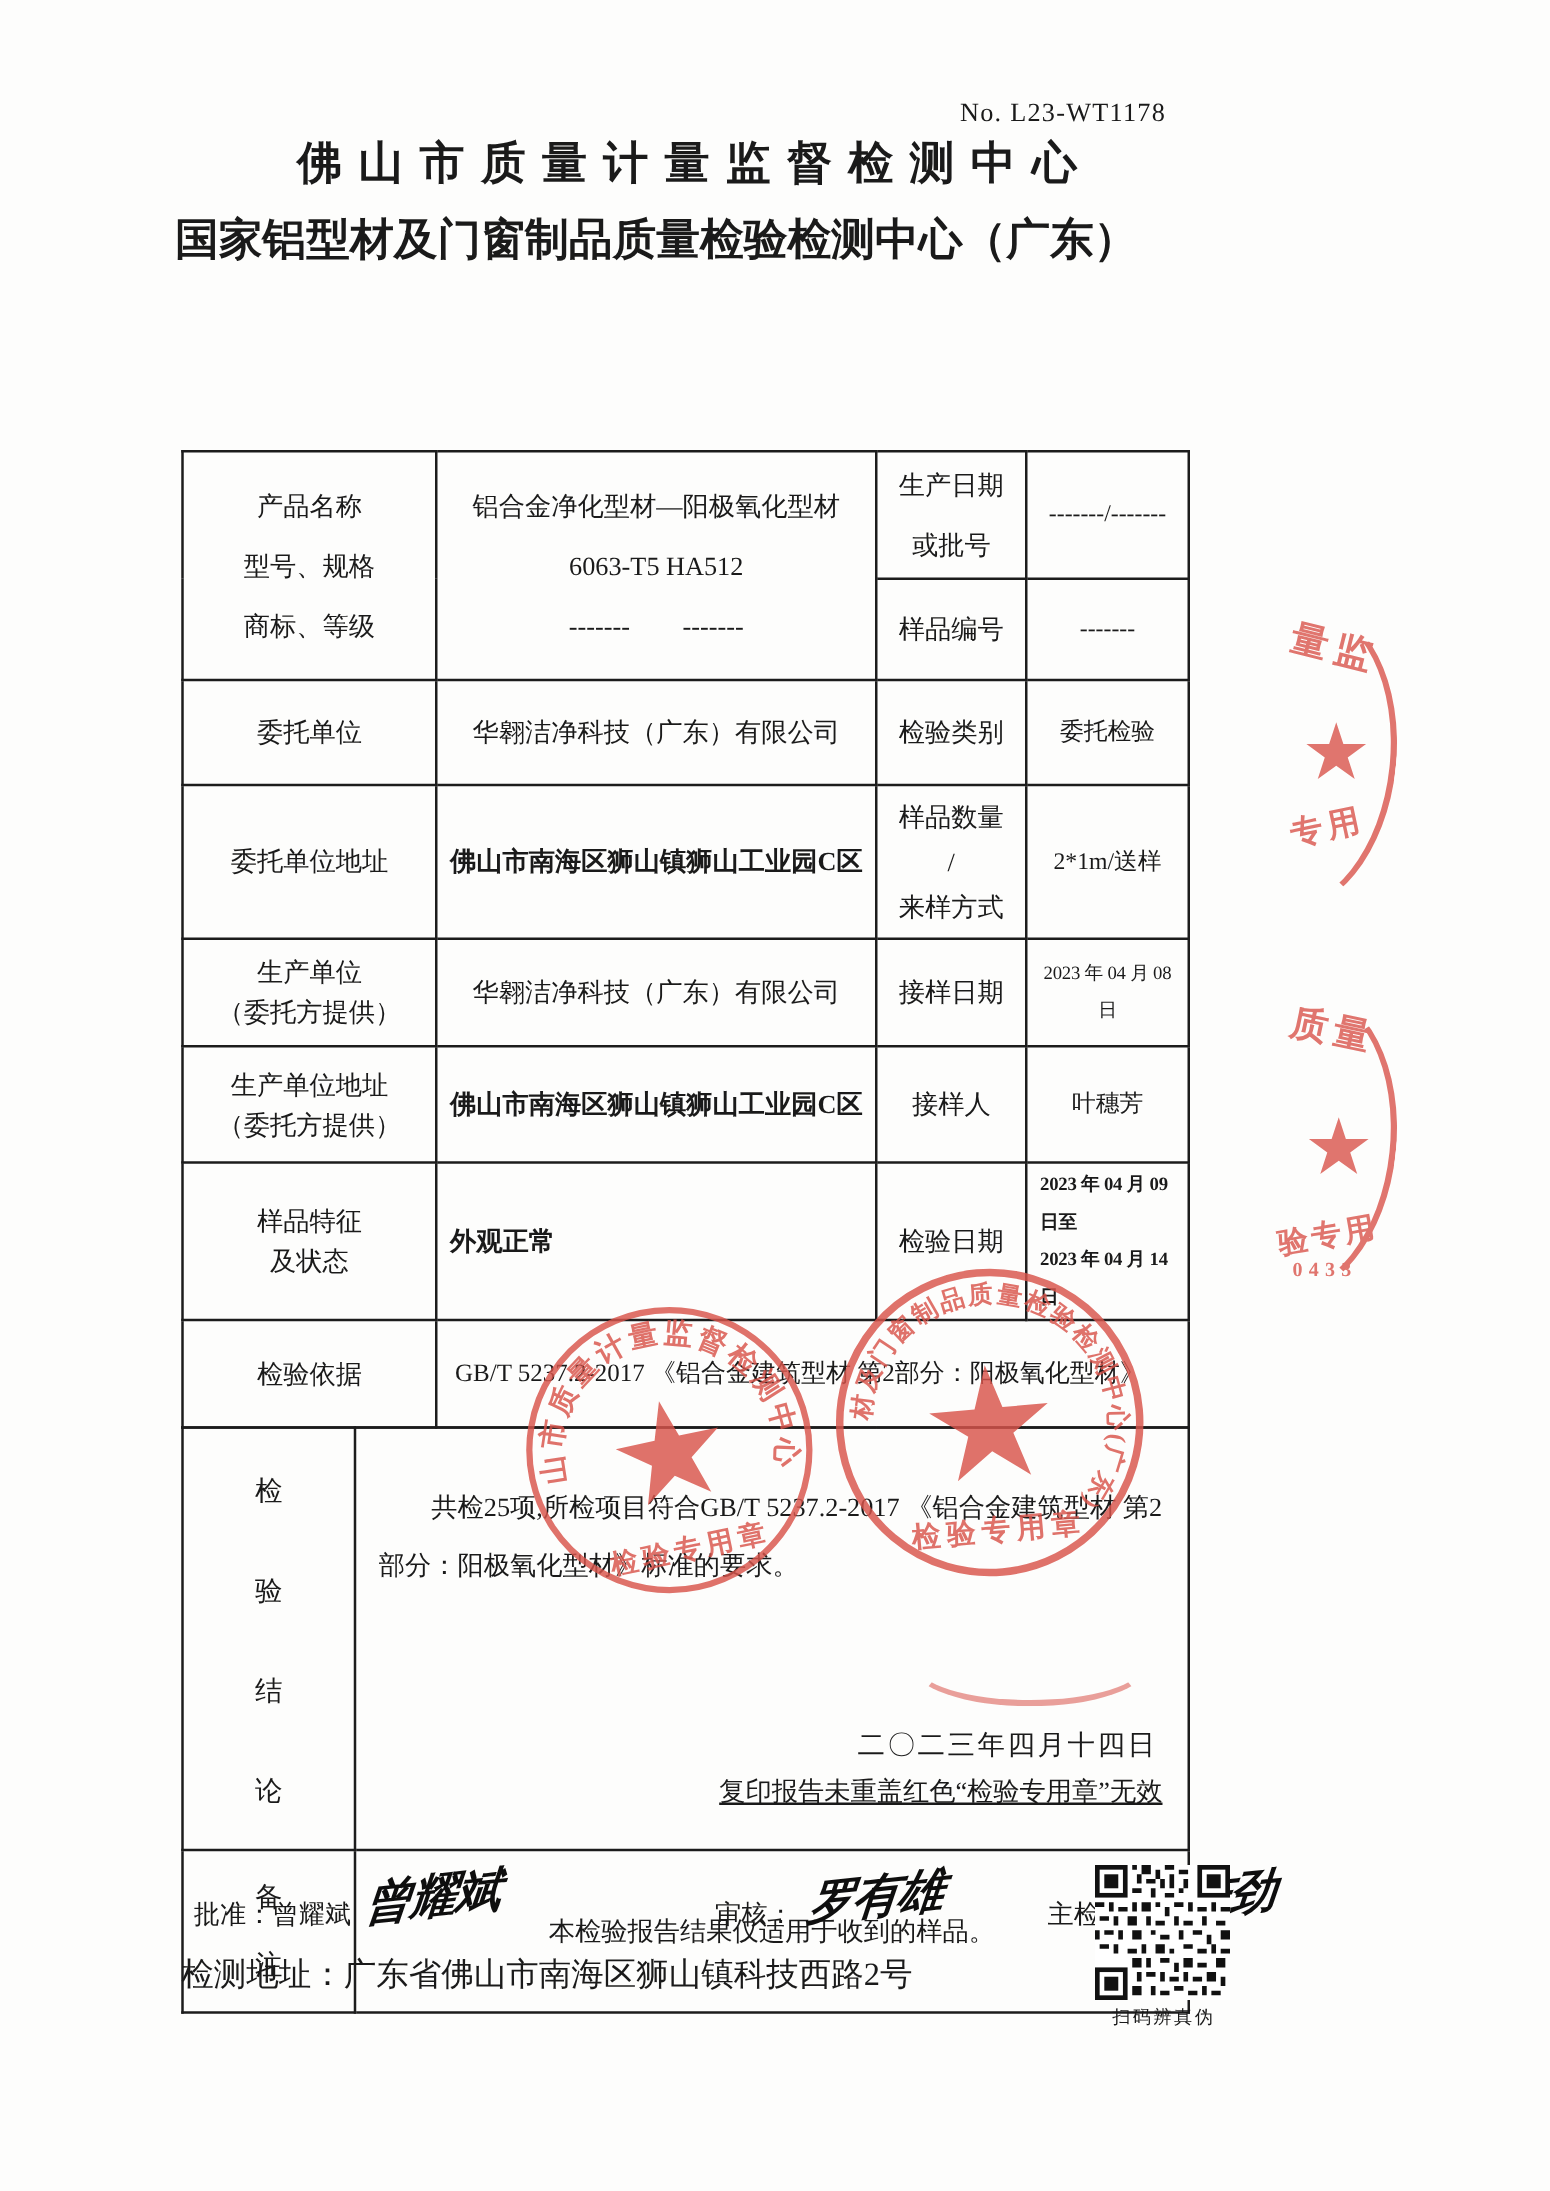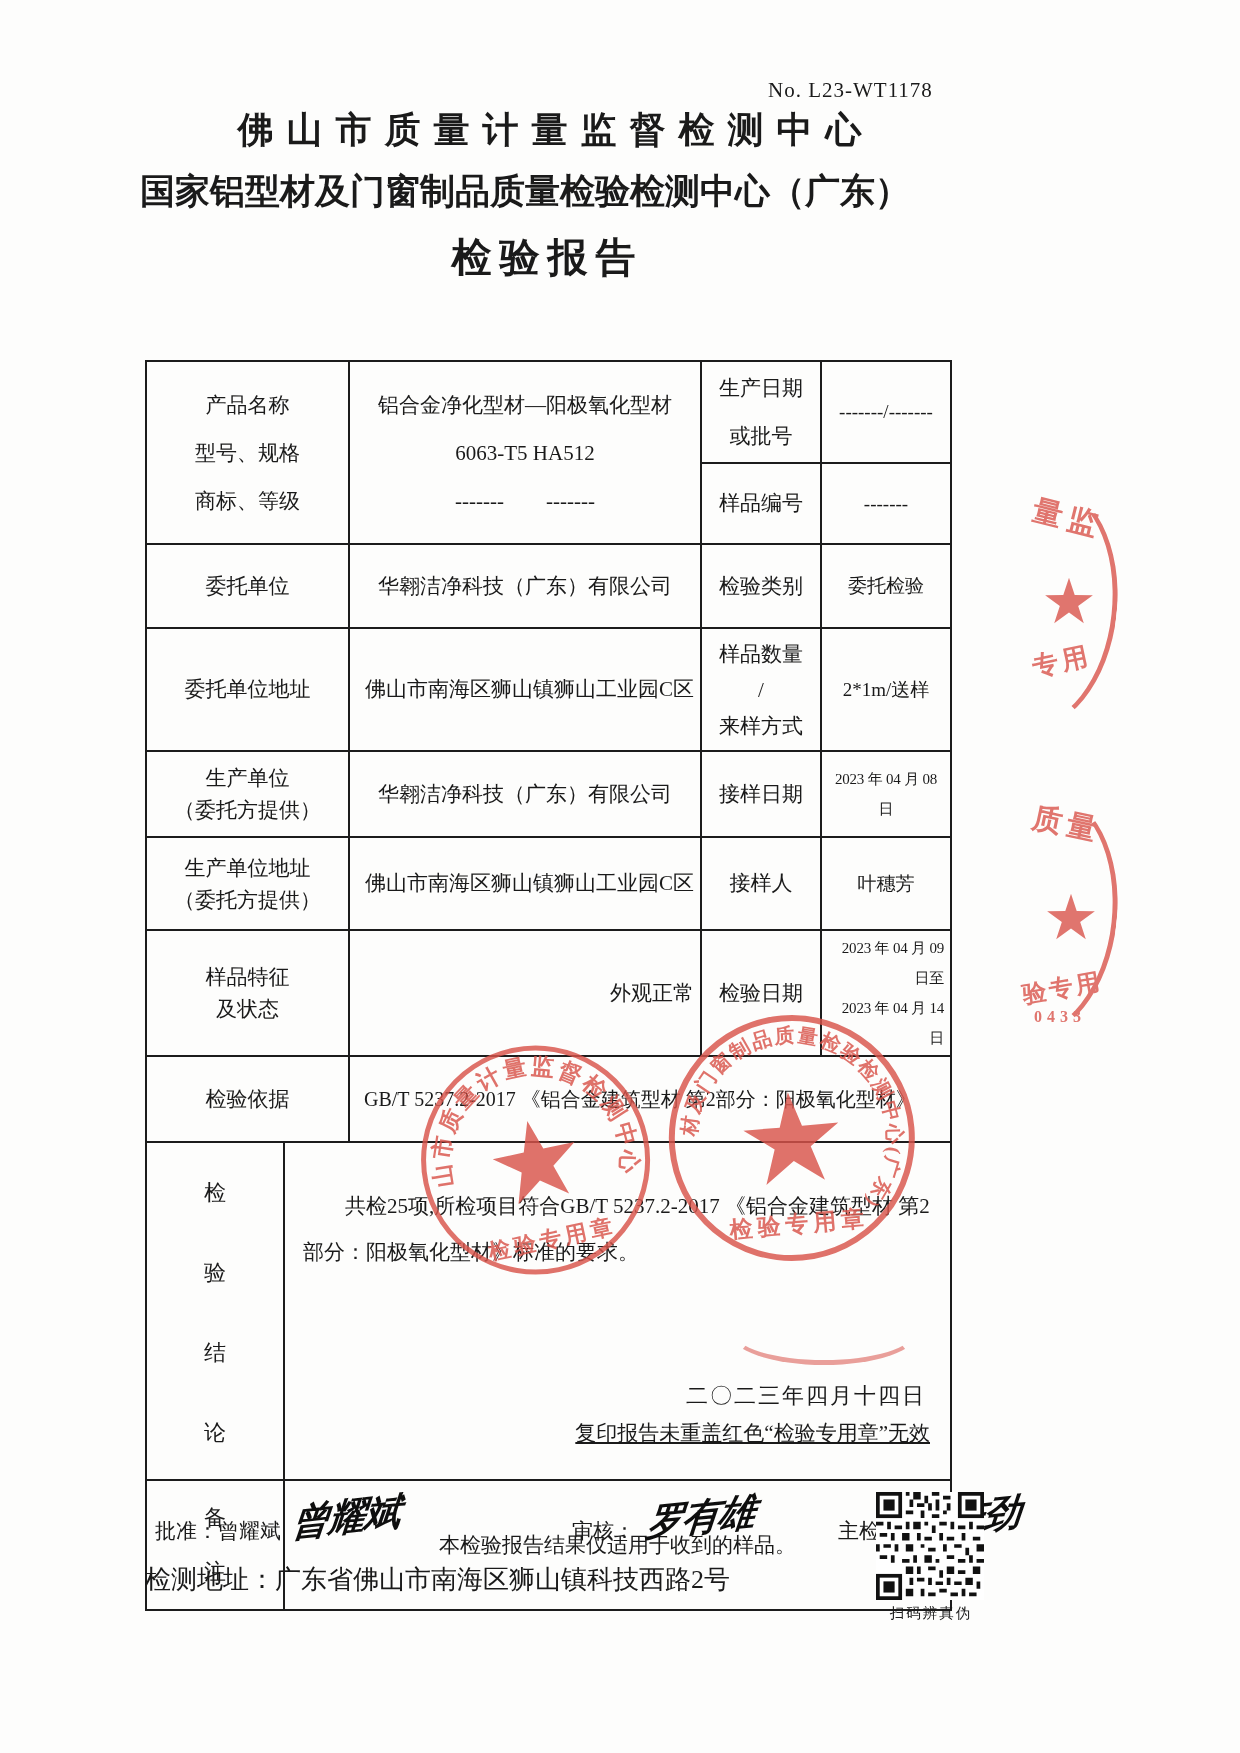--- a/index.html
+++ b/index.html
@@ -19,21 +19,21 @@
     justify-content:space-between;font-size:19.5px;}
   
   .tablewrap{position:absolute;left:145px;top:360px;width:805px;}
   table{border-collapse:collapse;table-layout:fixed;width:805px;}
   td{border:2px solid #1c1c1c;vertical-align:middle;font-size:21px;line-height:1.35;
      padding:2px 6px;overflow:hidden;}
   .t2{margin-top:-2px;}
   .lab{text-align:center;}
   .pre{white-space:pre-line;}
   .cen{text-align:center;}
-  .lft{text-align:right;padding-left:10px;}
+  .lft{text-align:left;padding-left:10px;font-weight:bold;}
   .row1 .pre{line-height:48px;}
   .sublab{line-height:32px;}
   .qtylab{line-height:36px;border-radius:26px;}
   .smalldate{font-size:15px;letter-spacing:-0.2px;line-height:30px;}
   .rval{font-size:19px;}
   .basis{font-size:20px;padding-left:14px;}
   .vlabel{white-space:pre-line;text-align:center;font-size:22px;}
   .vlabel.con{line-height:80px;padding-top:6px;}
   .vlabel.rem{line-height:54px;}
   .concell{position:relative;padding:0;}
@@ -70,21 +70,20 @@
   .qrcaption{margin-top:4px;font-size:14.5px;letter-spacing:2px;}
 </style>
 </head>
 <body>
 
 <div class="page">
 
   <div class="report-no">No. L23-WT1178</div>
   <div class="title-main">佛 山 市 质 量 计 量 监 督 检 测 中 心</div>
   <div class="title-sub">国家铝型材及门窗制品质量检验检测中心（广东）</div>
-  <div class="title-report">检验报告</div>
 
   <div class="tablewrap">
     <table class="t1">
       <colgroup>
           <col style="width:203px">
           <col style="width:352px">
           <col style="width:120px">
           <col style="width:130px">
         </colgroup>
       <tbody>

